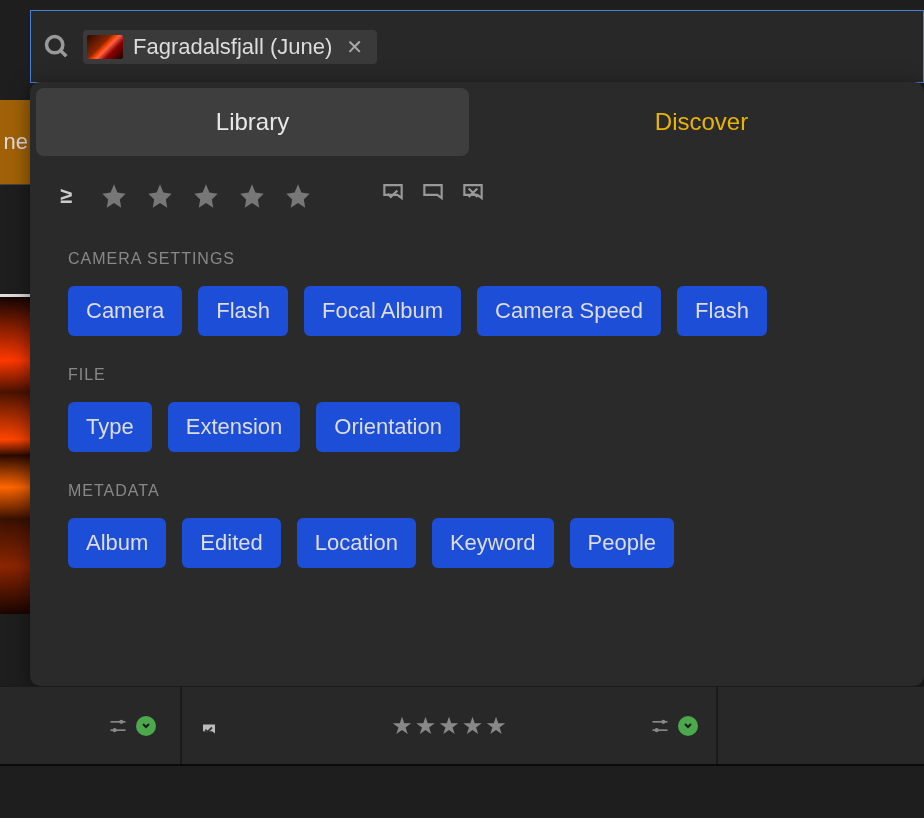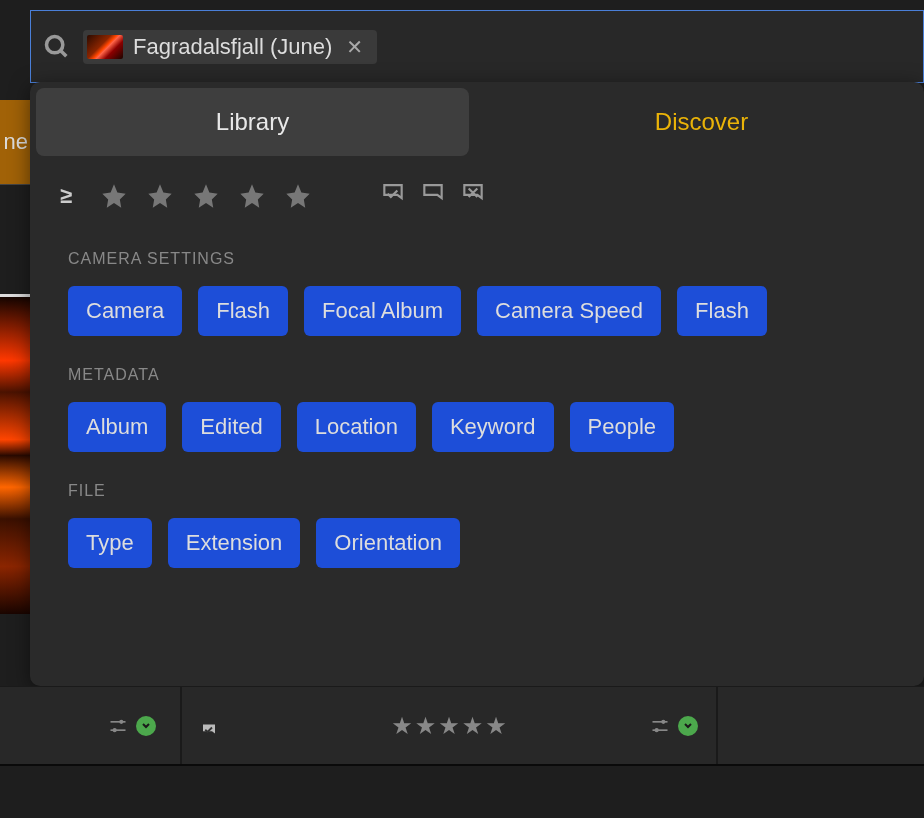--- a/index.html
+++ b/index.html
@@ -257,36 +257,36 @@
     <div class="chips">
       <div class="chip">Camera</div>
       <div class="chip">Flash</div>
       <div class="chip">Focal Album</div>
       <div class="chip">Camera Speed</div>
       <div class="chip">Flash</div>
     </div>
   </div>
 
   <div class="section">
+    <div class="section-title">FILE</div>
+    <div class="chips">
+      <div class="chip">Type</div>
+      <div class="chip">Extension</div>
+      <div class="chip">Orientation</div>
+    </div>
+  </div>
+
+  <div class="section">
     <div class="section-title">METADATA</div>
     <div class="chips">
       <div class="chip">Album</div>
       <div class="chip">Edited</div>
       <div class="chip">Location</div>
       <div class="chip">Keyword</div>
       <div class="chip">People</div>
-    </div>
-  </div>
-
-  <div class="section">
-    <div class="section-title">FILE</div>
-    <div class="chips">
-      <div class="chip">Type</div>
-      <div class="chip">Extension</div>
-      <div class="chip">Orientation</div>
     </div>
   </div>
 </div>
 
 <div class="bottom-strip">
   <div class="bottom-cell cell1">
     <svg class="sliders-icon" viewBox="0 0 24 24">
       <line x1="3" y1="7" x2="21" y2="7" stroke="#888" stroke-width="2"></line>
       <line x1="3" y1="17" x2="21" y2="17" stroke="#888" stroke-width="2"></line>
       <circle cx="16" cy="7" r="2.5" fill="#888"></circle>

